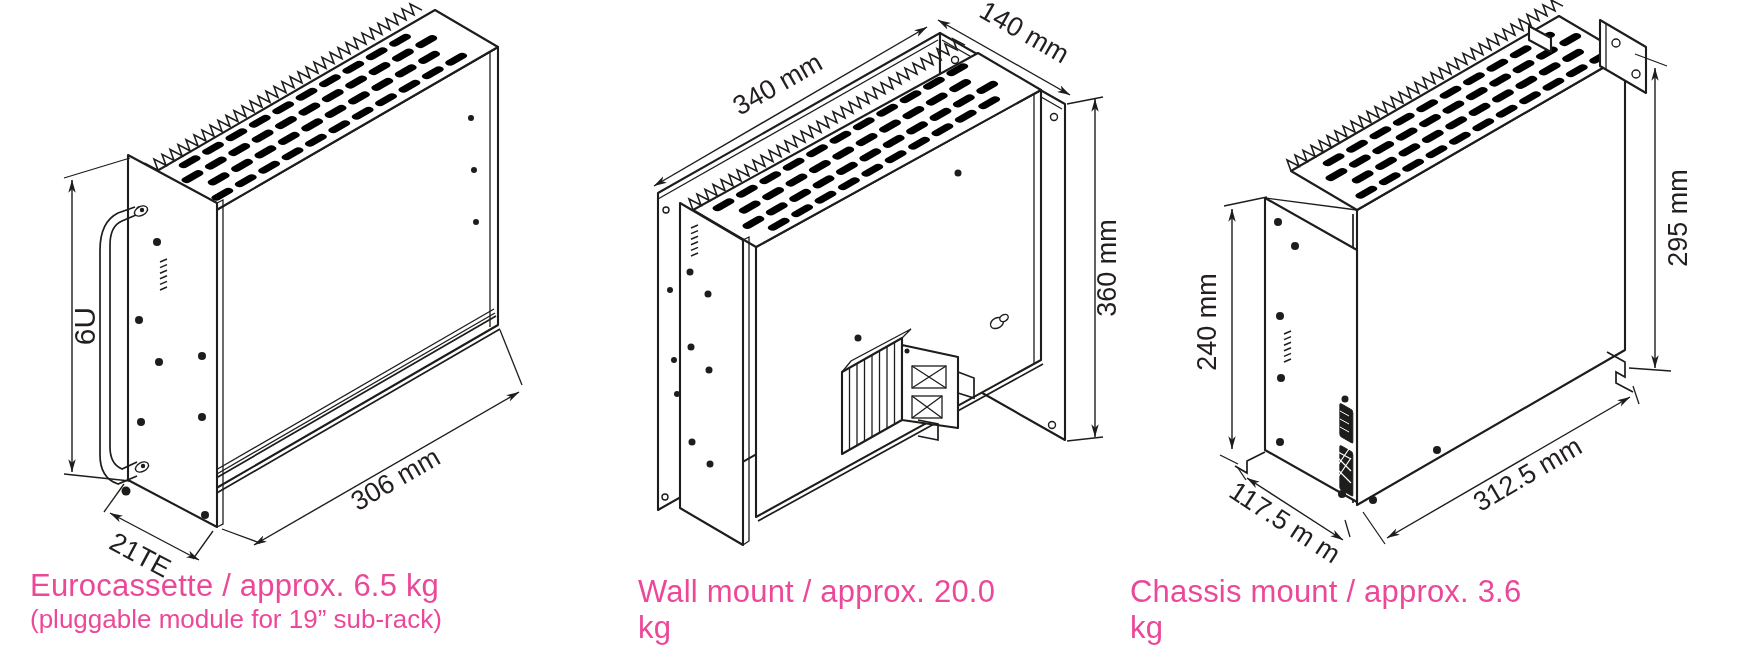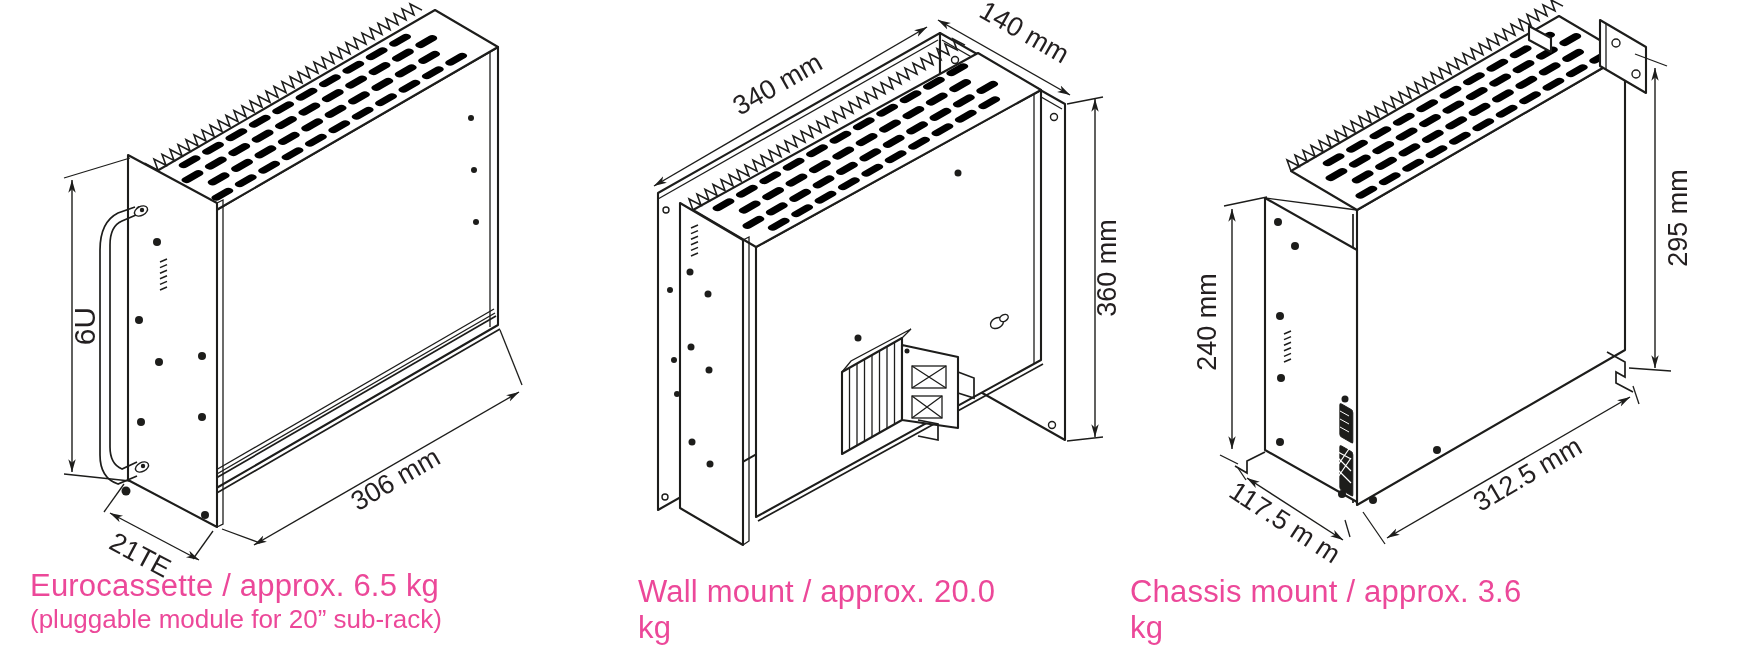--- a/index.html
+++ b/index.html
@@ -276,21 +276,21 @@
 
       <line class="ln" x1="268" y1="512" x2="290" y2="544"></line>
       <line class="ln" x1="538" y1="386" x2="544" y2="404"></line>
       <line class="dim" x1="292" y1="538" x2="535" y2="397" marker-start="url(#ah)" marker-end="url(#ah)"></line>
       <text class="dimtxt" transform="translate(437 482) rotate(-30.3)" text-anchor="middle">312.5 mm</text>
     </g>
   </svg>
 
   <div class="cap" style="left:30px;top:568px;width:450px">
     <div class="l1">Eurocassette / approx. 6.5 kg</div>
-    <div class="l2">(pluggable module for 20” sub-rack)</div>
+    <div class="l2">(pluggable module for 19” sub-rack)</div>
   </div>
   <div class="cap" style="left:638px;top:574px;width:390px">
     <div class="l1">Wall mount  / approx. 20.0 kg</div>
   </div>
   <div class="cap" style="left:1130px;top:574px;width:410px">
     <div class="l1">Chassis mount / approx. 3.6 kg</div>
   </div>
 
 </div>
 

